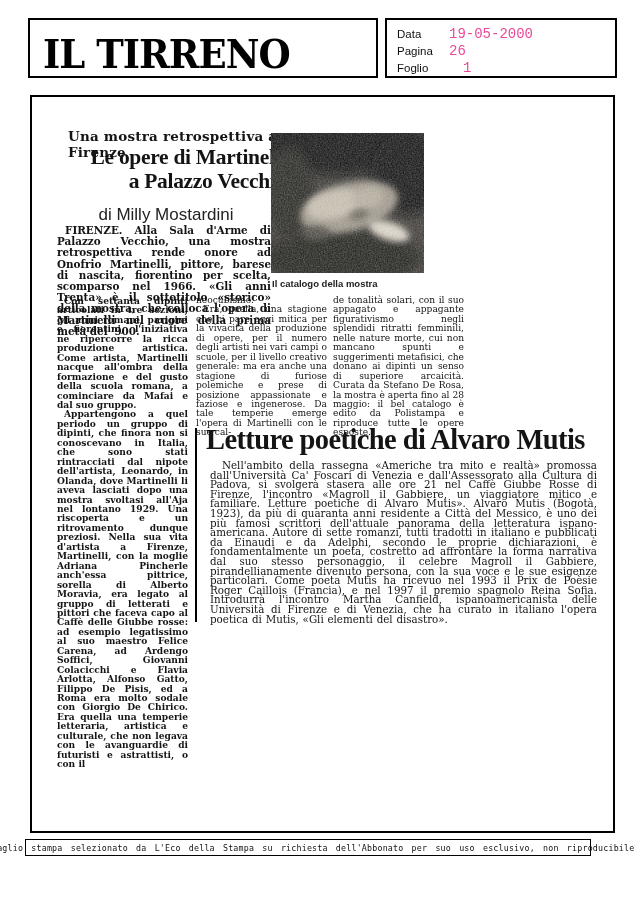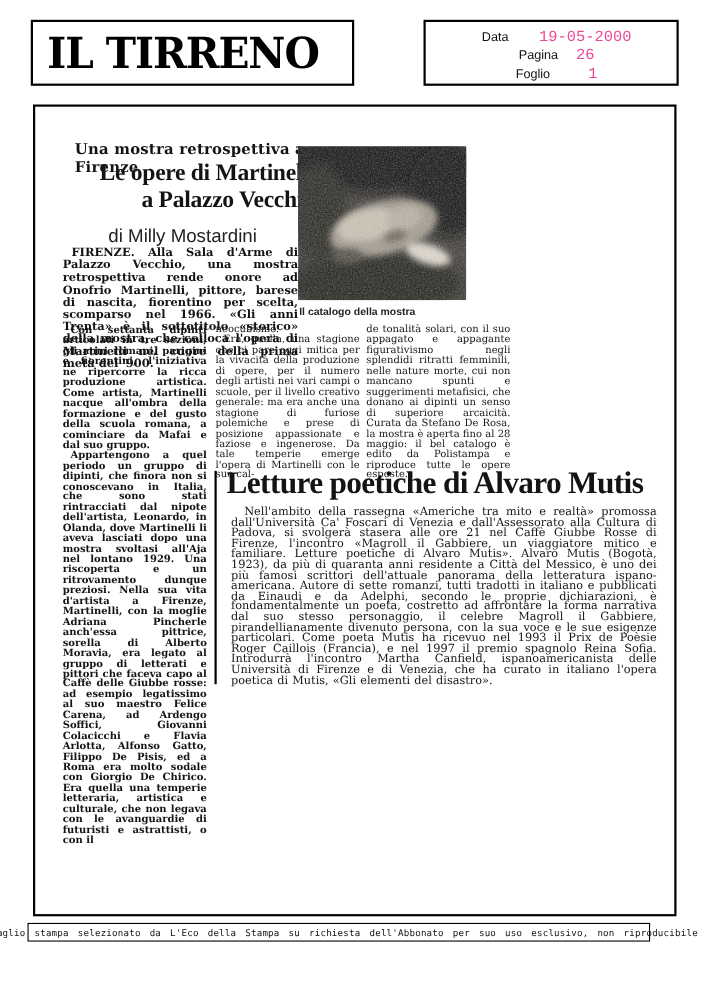--- a/index.html
+++ b/index.html
@@ -7,28 +7,28 @@
   body {
     width:643px; height:900px; position:relative;
     background:#ffffff;
     font-family:"DejaVu Serif", serif;
     color:#141414;
     overflow:hidden;
   }
   .box { position:absolute; border:2px solid #000; background:#fff; }
 
   
-  .masthead-left { left:28px; top:18px; width:294px; height:60px; display:flex; align-items:center; }
+  .masthead-left { left:28px; top:18px; width:350px; height:60px; display:flex; align-items:flex-end; }
   .logo {
     font-family:"DejaVu Serif", serif; font-weight:900;
     font-size:37px; letter-spacing:-1px; padding-left:13px;
     transform:scaleY(1.05); transform-origin:left center; color:#000;
   }
   .masthead-right { left:385px; top:18px; width:232px; height:60px; padding:5px 0 0 10px; }
-  .meta-row { display:flex; height:17px; align-items:center;justify-content:center; }
+  .meta-row { display:flex; height:17px; align-items:center; }
   .meta-label { font-family:"Liberation Sans", sans-serif; font-size:11.5px; width:52px; color:#111; }
   .meta-value { font-family:Liberation Mono, monospace; font-size:14px; color:#ec4899; }
   .meta-value.indent1 { padding-left:14px; }
 
   
   .main-box { left:30px; top:95px; width:585px; height:738px; border:2px solid #000; position:absolute; background:#fff; }
 
   .kicker { position:absolute; left:36px; top:31px; width:220px; font-weight:bold; font-size:13.5px; letter-spacing:0.2px; }
   .title-wrap { position:absolute; left:14px; top:48px; width:240px; text-align:right; }
   .title-line { font-family:"Liberation Serif", serif; font-weight:bold; font-size:21.5px; line-height:24px; letter-spacing:-0.3px; }

